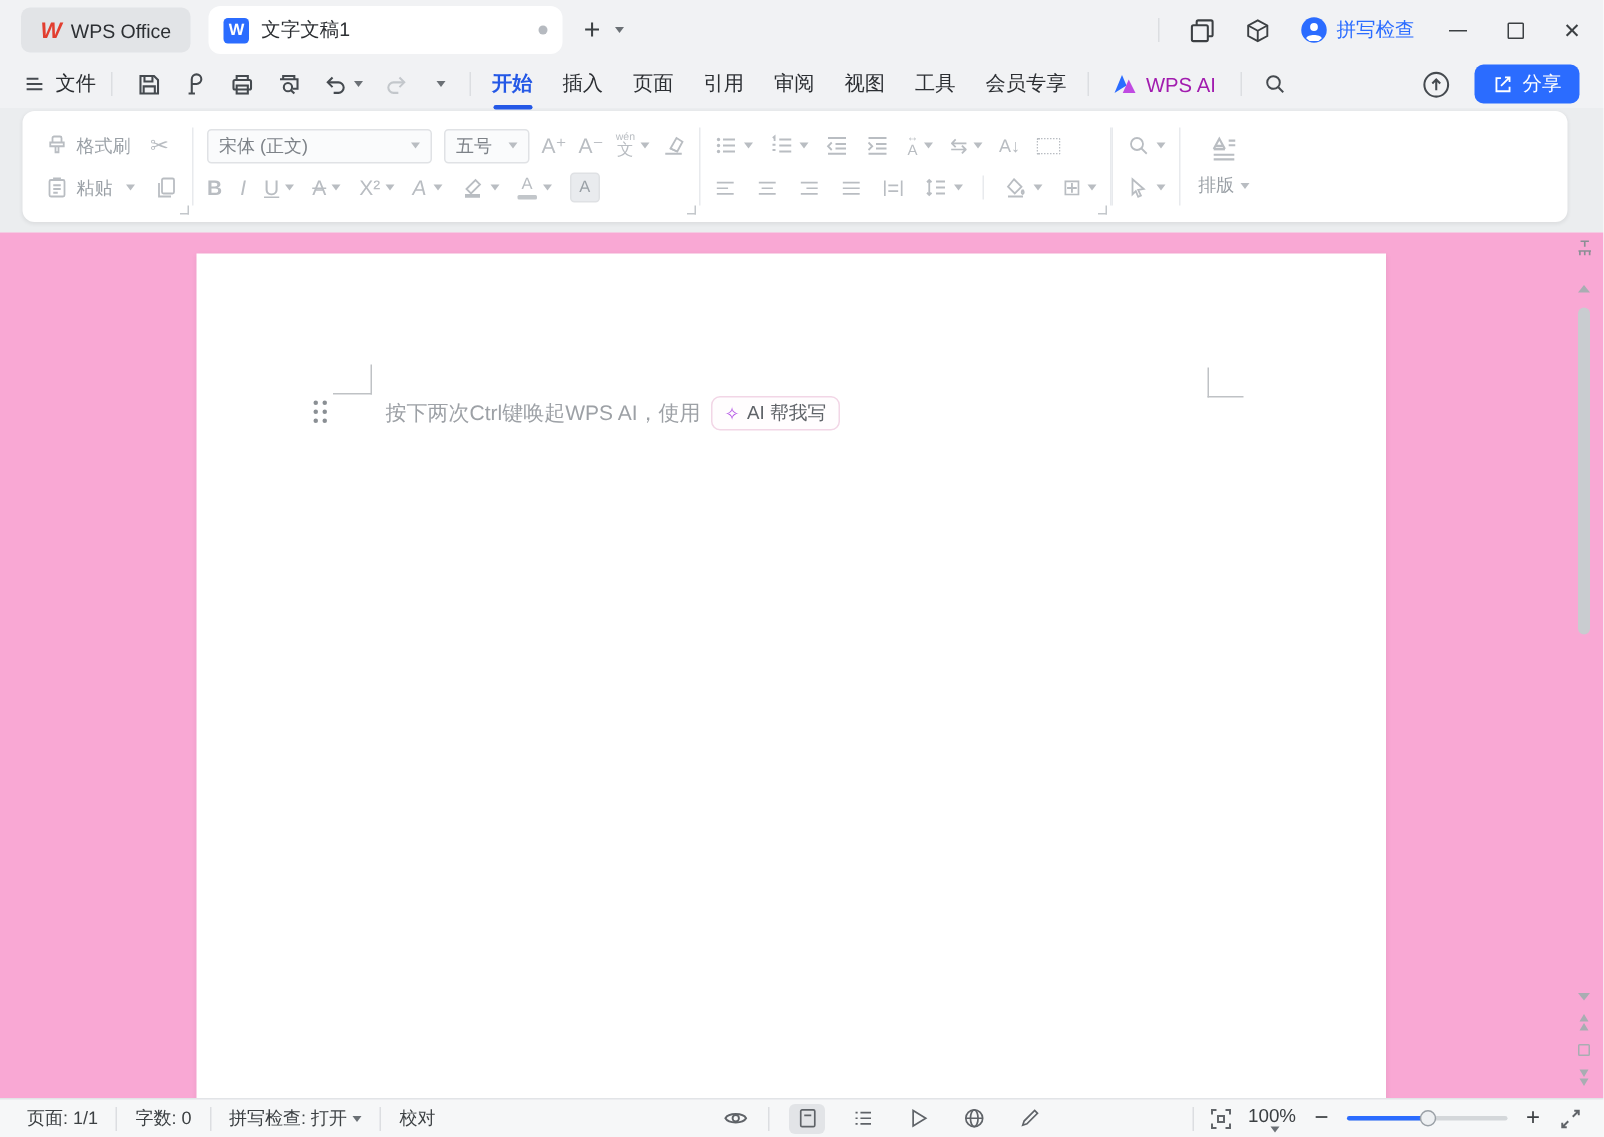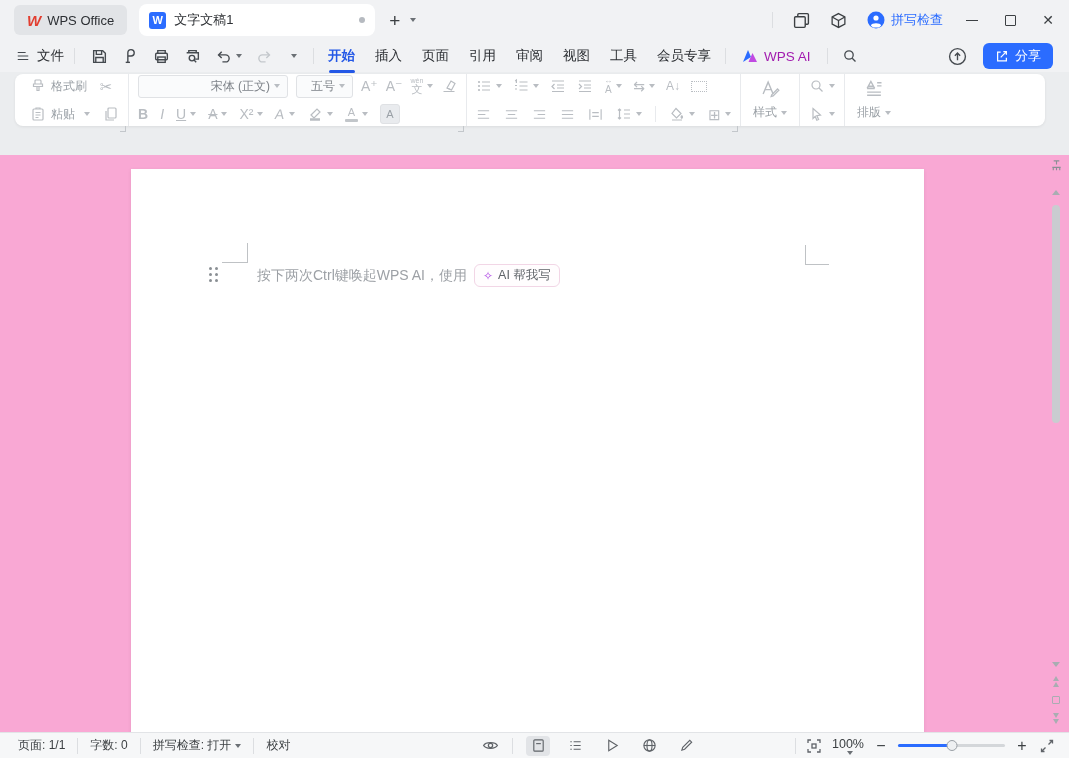--- a/index.html
+++ b/index.html
@@ -37,28 +37,28 @@
   .mtabs { display:flex; align-items:center; }
   .mtab { padding:5px 10px; color:#2c2f33; position:relative; }
   .mtab.active { color:#2458e6; font-weight:bold; }
   .mtab.active::after { content:""; position:absolute; left:50%; transform:translateX(-50%); bottom:-3px; width:26px; height:3px; border-radius:2px; background:#2458e6; }
   .wpsai { display:flex; align-items:center; gap:6px; padding:0 12px; color:#a21caf; }
   .menu-right { margin-left:auto; display:flex; align-items:center; gap:16px; }
   .share-btn { height:26px; background:#2b6cff; color:#fff; border-radius:6px; border:none; display:flex; align-items:center; gap:6px; padding:0 12px; font-size:13px; }
 
   
   .ribbon-wrap { height:83px; background:#ebedef; padding:2px 24px 0 15px; flex:0 0 83px; }
-  .ribbon { height:52px; background:#fff; border-radius:8px; box-shadow:0 1px 3px rgba(0,0,0,.07); display:flex; align-items:center; padding:0 6px; }
+  .ribbon { height:74px; background:#fff; border-radius:8px; box-shadow:0 1px 3px rgba(0,0,0,.07); display:flex; align-items:center; padding:0 6px; }
   .grp { position:relative; height:58px; display:flex; flex-direction:column; justify-content:space-between; padding:2px 9px; }
   .rrow { display:flex; align-items:center; gap:13px; height:26px; }
   .rsep { width:1px; height:52px; background:#e8eaed; flex:0 0 1px; }
   .ric { color:#b9bdc2; font-size:14px; display:inline-flex; align-items:center; line-height:1; }
   .ric svg { stroke:#b9bdc2; }
   .rlabel { color:#9aa0a6; font-size:12px; white-space:nowrap; }
-  .combo { height:23px; border:1px solid #e0e2e5; background:#fafbfc; border-radius:3px; display:flex; align-items:center; justify-content:flex-end; padding:0 7px; color:#7d8288; font-size:12px; }
+  .combo { height:23px; border:1px solid #e0e2e5; background:#fafbfc; border-radius:3px; display:flex; align-items:center; justify-content:space-between; padding:0 7px; color:#7d8288; font-size:12px; }
   .combo.name { width:150px; }
   .combo.size { width:57px; }
   .letter { font-size:14px; color:#b9bdc2; line-height:1; }
   .letter.strike { text-decoration:line-through; }
   .letter.ul { text-decoration:underline; }
   .letter.it { font-style:italic; }
   .letter.bd { font-weight:bold; }
   .colorbar { display:inline-flex; flex-direction:column; align-items:center; gap:1px; }
   .colorbar .bar { width:13px; height:3px; background:#c2c6ca; border-radius:1px; }
   .boxed { width:20px; height:20px; border:1px solid #dfe1e4; background:#e9ebee; border-radius:3px; display:flex; align-items:center; justify-content:center; }
@@ -445,30 +445,20 @@
           </span>
           <span class="ric">
             <span class="letter" style="font-size:15px">⊞</span>
             <i class="crt lt"></i>
           </span>
         </div>
         <span class="launcher"></span>
       </div>
       <span class="rsep"></span>
 
-      <div class="tallbtn">
-        <svg width="20" height="20" viewBox="0 0 16 16" fill="none" stroke="#b9bdc2" stroke-width="1.1">
-          <path d="M2.5 12 L6.5 2.5 L10.5 12 M4 8.5 h5"></path>
-            <path d="M9.5 12.5 L14 8 l1 1 L10.5 13.5 l-1.5 .5 Z"></path>
-        </svg>
-        <span class="lbl">
-            <span>样式</span>
-            <i class="crt lt"></i>
-          </span>
-      </div>
       <span class="rsep"></span>
 
       <div class="grp">
         <div class="rrow">
           <span class="ric">
             <svg width="16" height="16" viewBox="0 0 16 16" fill="none" stroke-width="1.2">
               <circle cx="7" cy="7" r="4"></circle>
                 <path d="M10 10 L13.5 13.5"></path>
             </svg>
             <i class="crt lt"></i>

